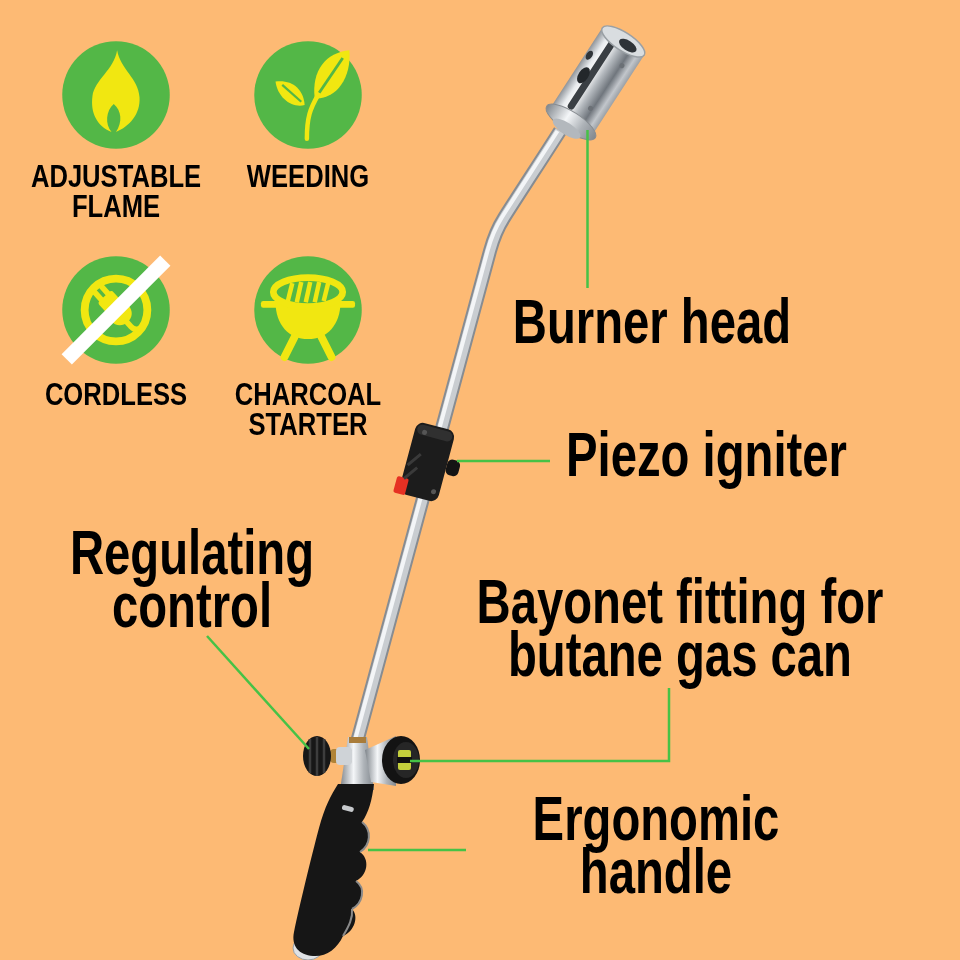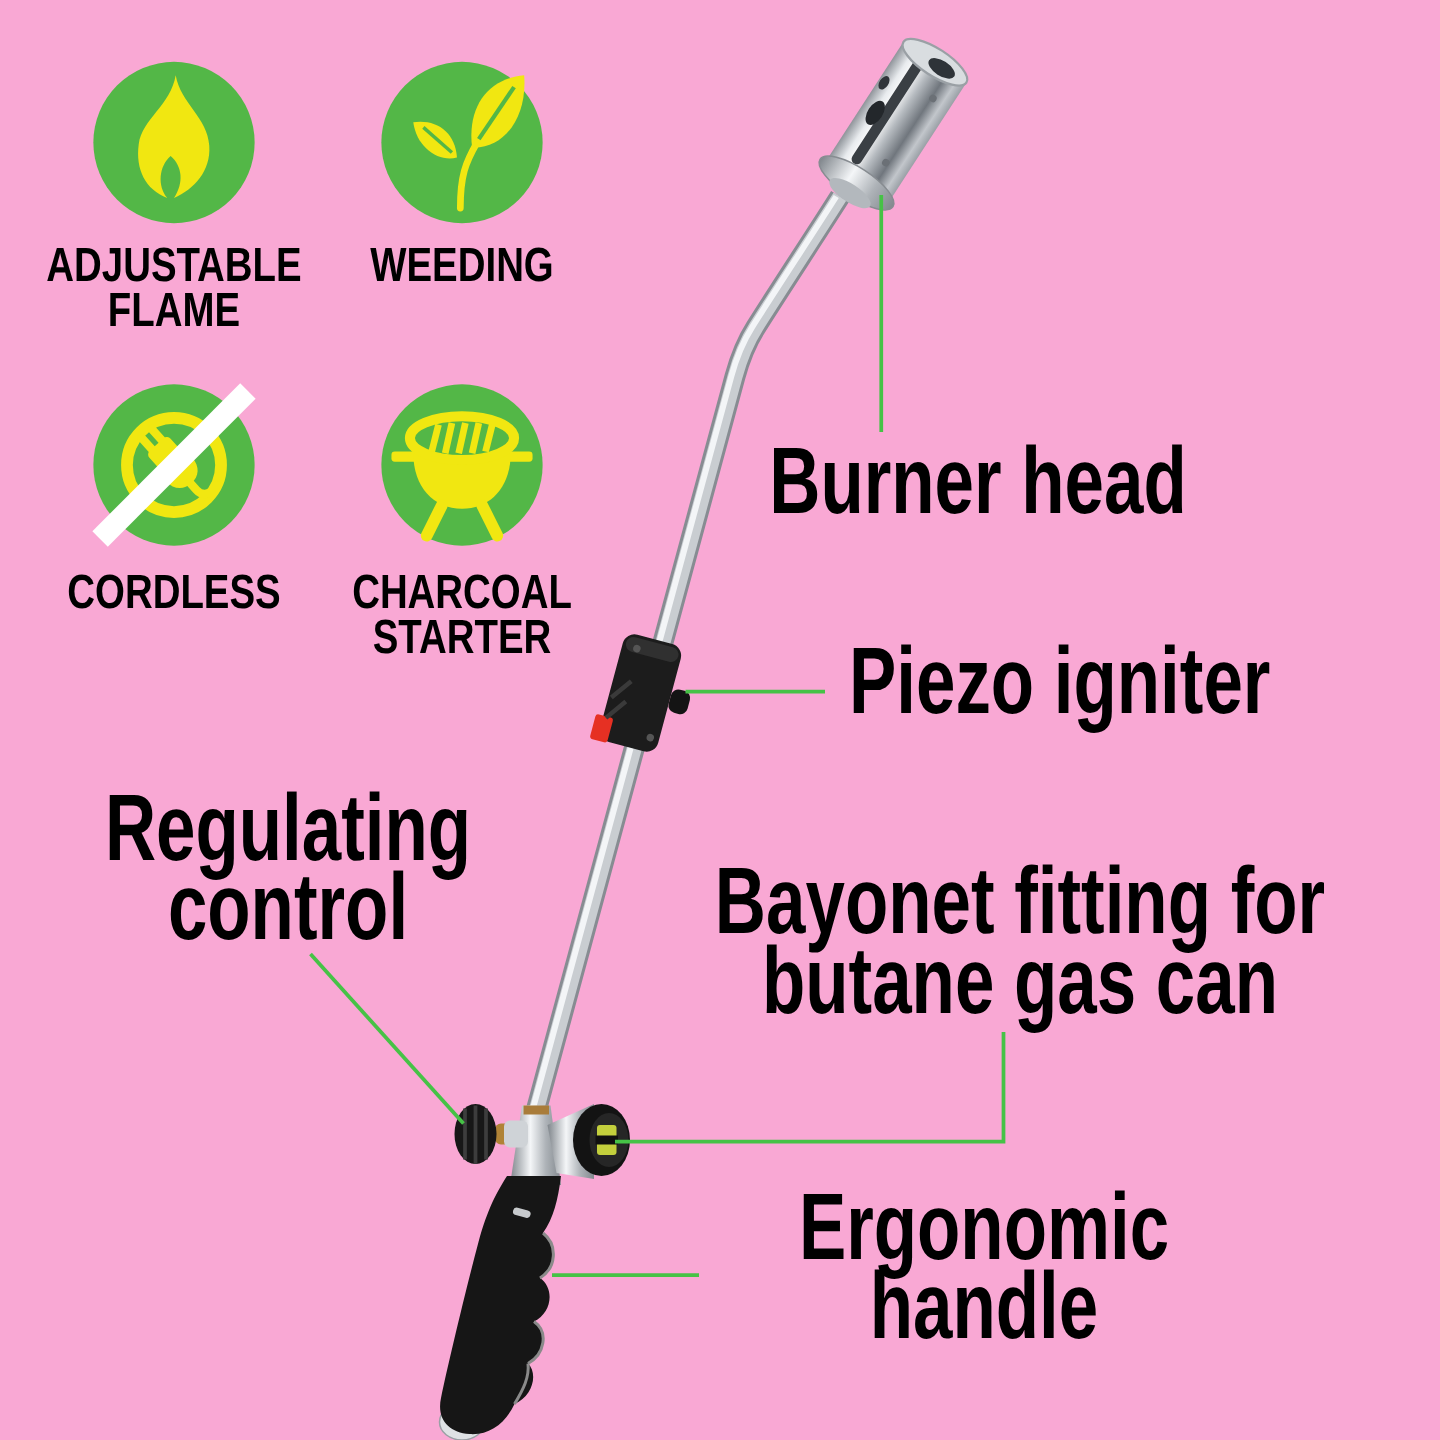--- a/index.html
+++ b/index.html
@@ -1,16 +1,16 @@
 <!DOCTYPE html>
 <html><head>
 <meta charset="utf-8">
 <style>
   html,body{margin:0;padding:0;background:#ffffff;}
-  #page{position:relative;width:960px;height:960px;background:#f9a8d4;overflow:hidden;
+  #page{position:relative;width:960px;height:960px;background:#fdba74;overflow:hidden;
         font-family:"Liberation Sans",sans-serif;color:#000;}
   svg{display:block}
   .badge{position:absolute;width:112px;height:112px;}
   .caption{position:absolute;width:300px;text-align:center;font-weight:bold;font-size:32px;
            line-height:30px;transform:scaleX(0.80);transform-origin:center top;color:#000;}
   .label{position:absolute;font-weight:bold;font-size:63px;line-height:53px;color:#000;
          transform:scaleX(0.75);transform-origin:center top;text-align:center;width:600px;}
   .label.left{transform-origin:left top;text-align:left;width:auto;white-space:nowrap;}
   #torch-svg{position:absolute;left:0;top:0;}
 </style>

